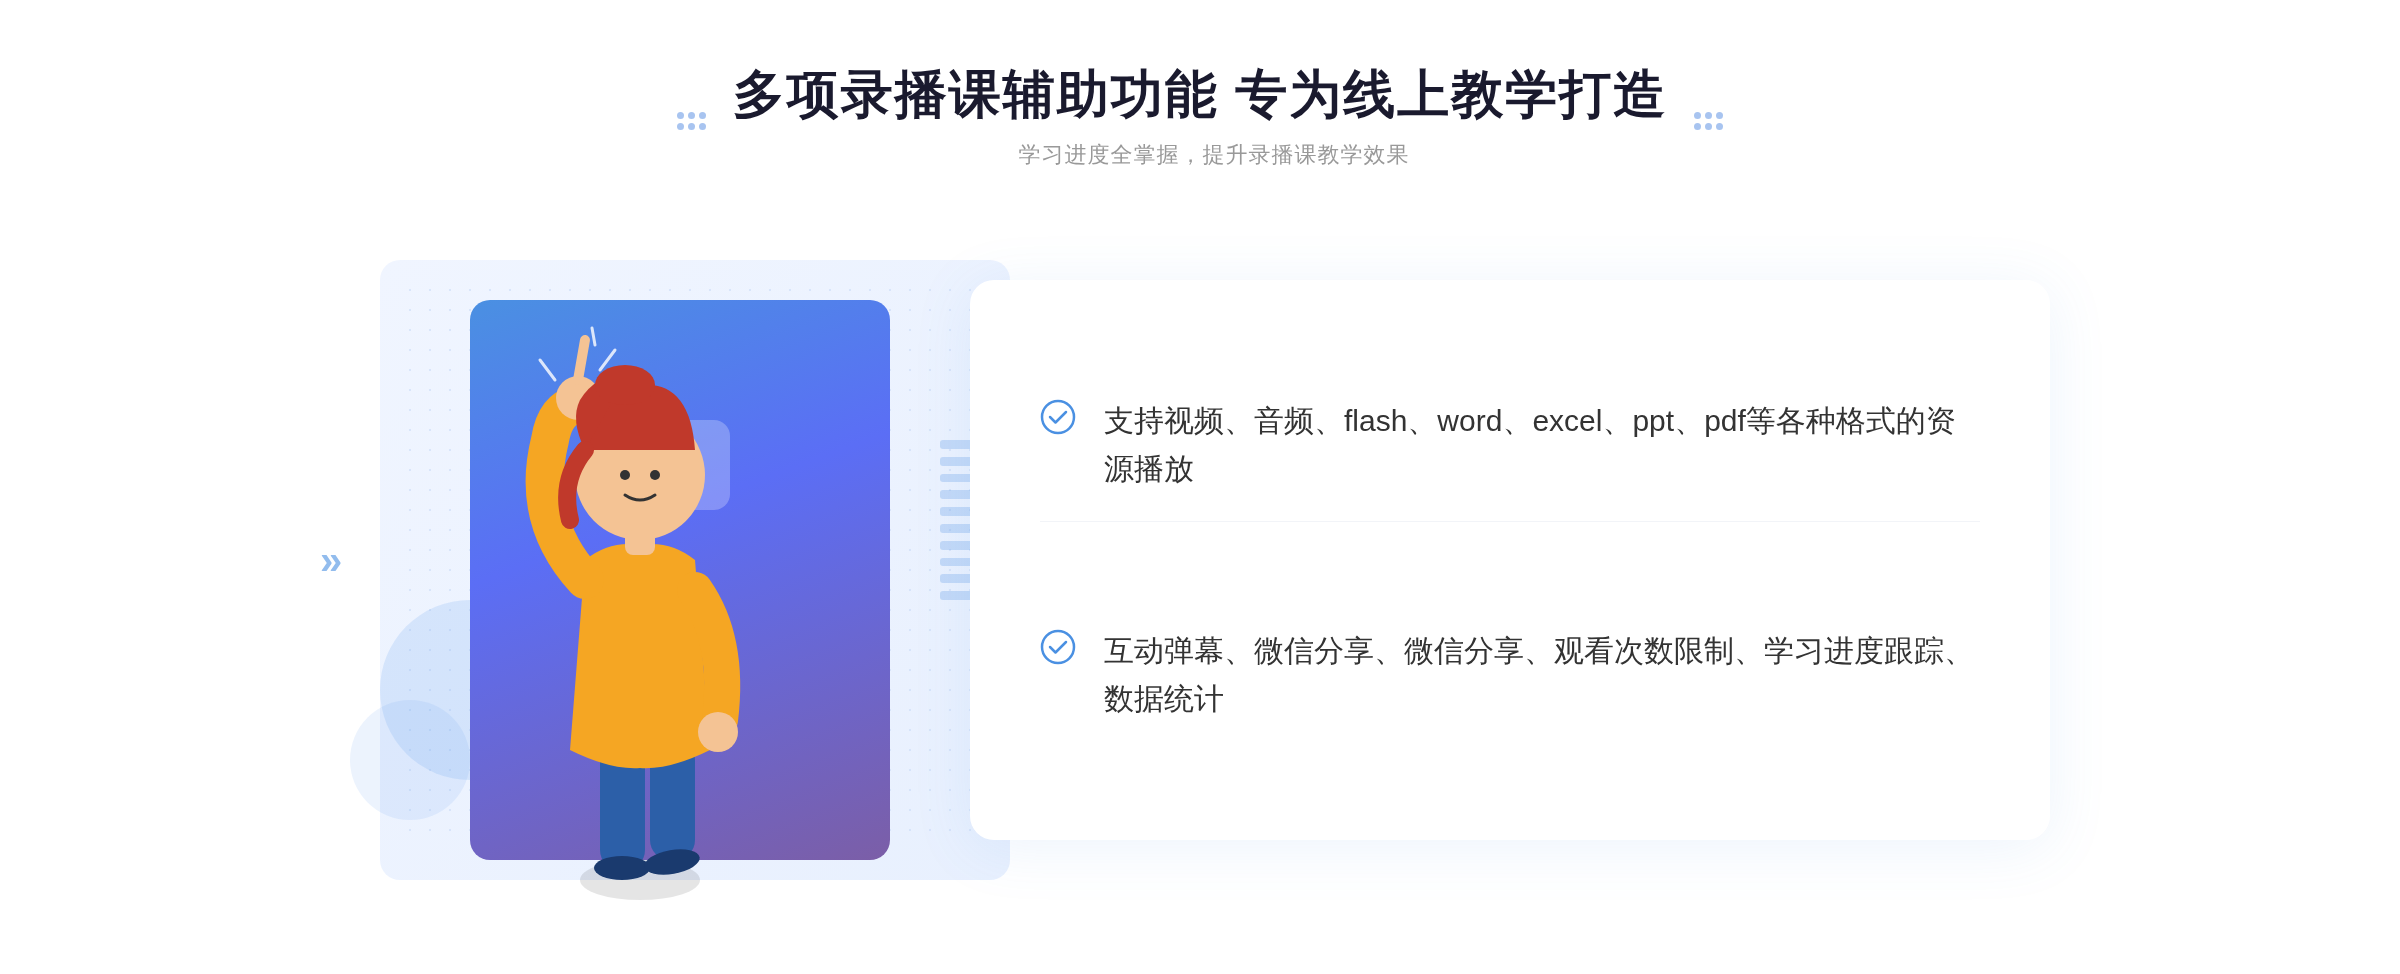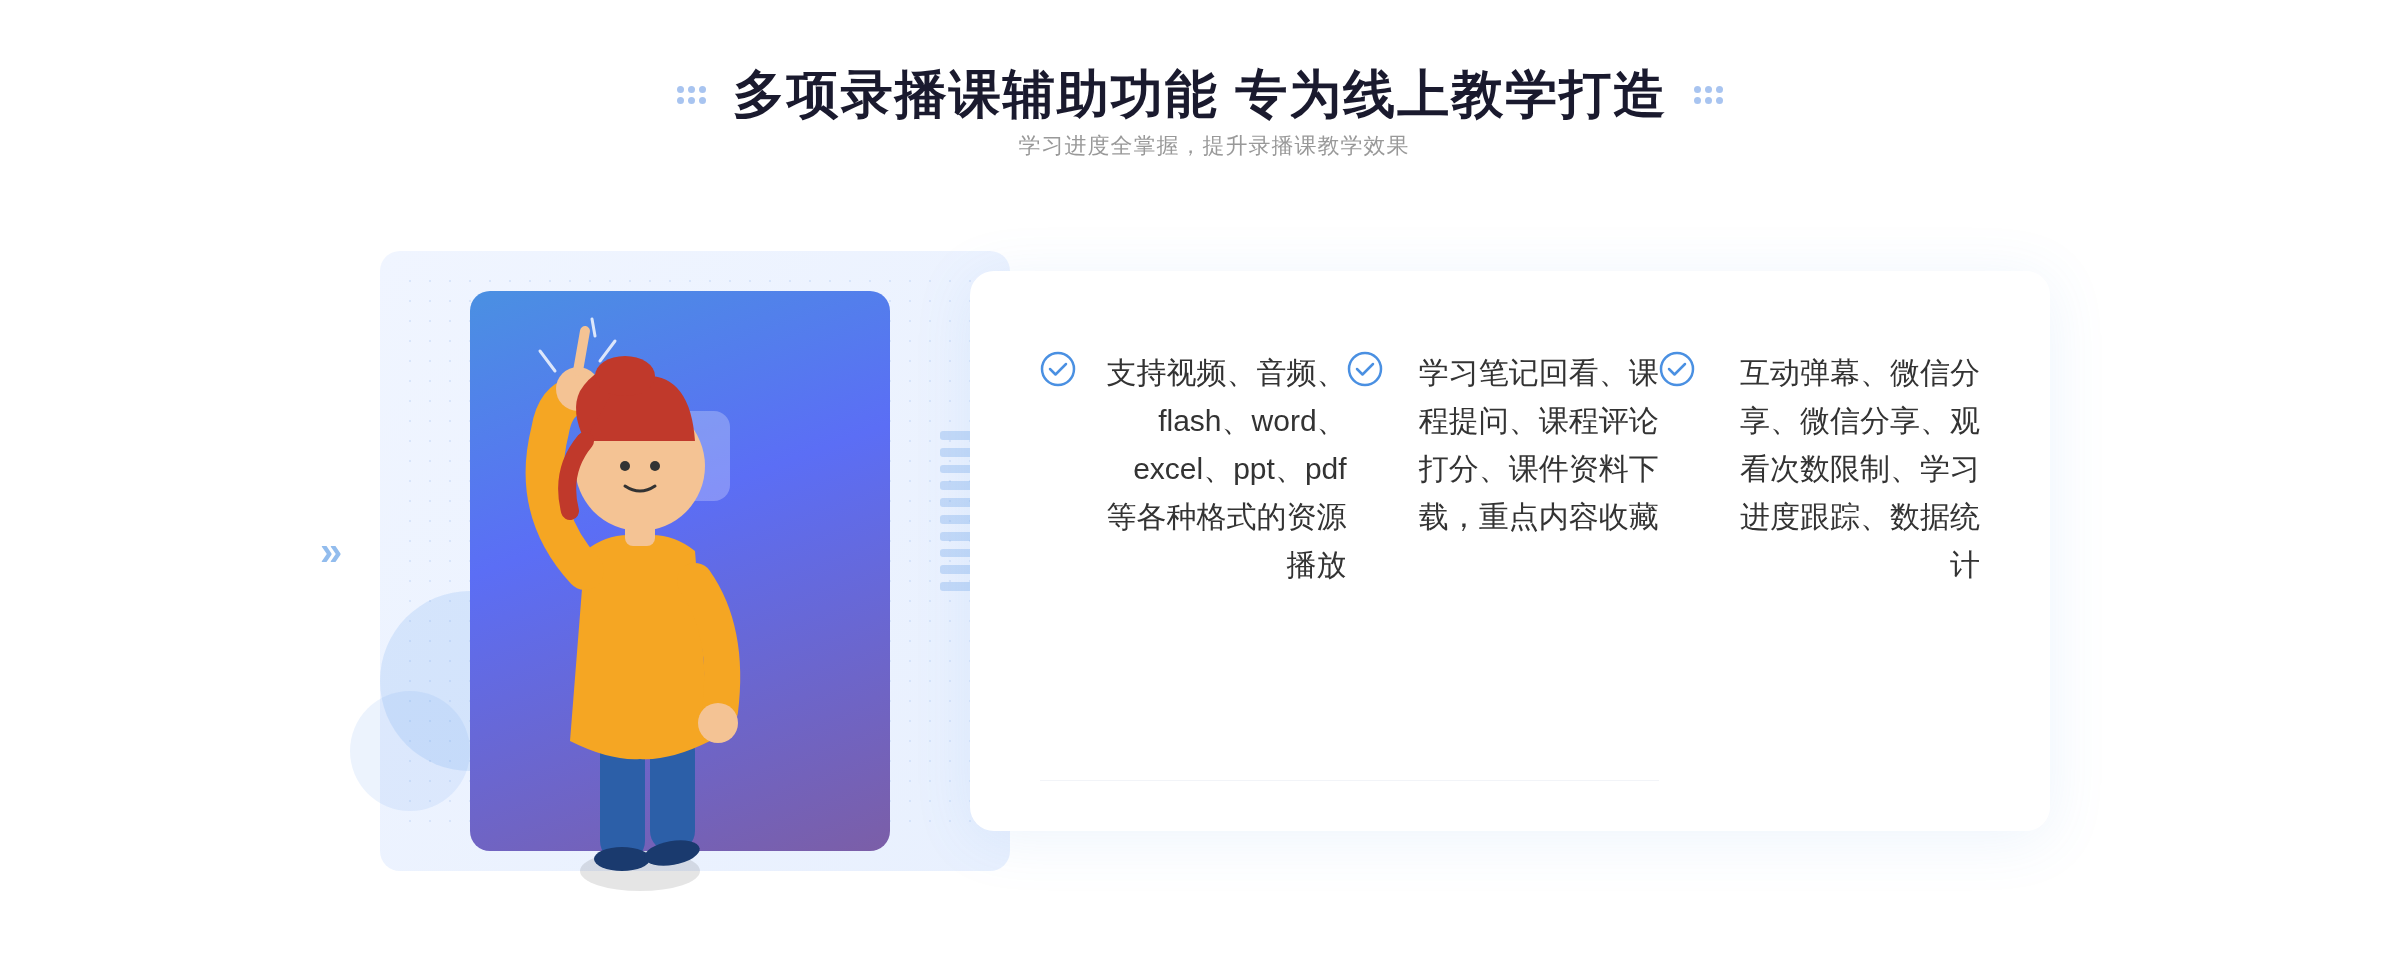--- a/index.html
+++ b/index.html
@@ -19,23 +19,23 @@
       display: flex;
       flex-direction: column;
       align-items: center;
       padding: 60px 0 0 0;
       position: relative;
       background: #fff;
     }
 
     .header-area {
       display: flex;
-      align-items: center;
+      align-items: flex-end;
       gap: 27px;
-      margin-bottom: 1px;
+      margin-bottom: 10px;
     }
 
     .main-title {
       font-size: 52px;
       font-weight: 700;
       color: #1a1a2e;
       letter-spacing: 2px;
     }
 
     .sub-title {
@@ -192,23 +192,22 @@
     .features-card {
       flex: 1;
       background: #fff;
       border-radius: 24px;
       padding: 50px 70px;
       box-shadow: 0 8px 60px rgba(74,144,226,0.10);
       margin-left: -60px;
       z-index: 5;
       min-height: 560px;
       display: flex;
-      flex-direction: row;
+      flex-direction: column;
       justify-content: space-around;
-      text-align: right;
     }
 
     .feature-item {
       display: flex;
       align-items: flex-start;
       gap: 28px;
       padding: 28px 0;
       border-bottom: 1px solid #f2f4f8;
     }
     .feature-item:last-child {
@@ -358,27 +357,20 @@
 
       <div class="feature-item">
         <svg class="check-icon" viewBox="0 0 36 36" fill="none" xmlns="http://www.w3.org/2000/svg">
           <circle cx="18" cy="18" r="16" stroke="#4a90e2" stroke-width="2.5"></circle>
           <path d="M10 18 L15.5 23.5 L26 13" stroke="#4a90e2" stroke-width="2.5" stroke-linecap="round" stroke-linejoin="round"></path>
         </svg>
         <span class="feature-text">支持视频、音频、flash、word、excel、ppt、pdf等各种格式的资源播放</span>
       </div>
 
 
-      <div class="feature-item">
-        <svg class="check-icon" viewBox="0 0 36 36" fill="none" xmlns="http://www.w3.org/2000/svg">
-          <circle cx="18" cy="18" r="16" stroke="#4a90e2" stroke-width="2.5"></circle>
-          <path d="M10 18 L15.5 23.5 L26 13" stroke="#4a90e2" stroke-width="2.5" stroke-linecap="round" stroke-linejoin="round"></path>
-        </svg>
-        <span class="feature-text">学习笔记回看、课程提问、课程评论打分、课件资料下载，重点内容收藏</span>
-      </div>
 
       <div class="feature-item">
         <svg class="check-icon" viewBox="0 0 36 36" fill="none" xmlns="http://www.w3.org/2000/svg">
           <circle cx="18" cy="18" r="16" stroke="#4a90e2" stroke-width="2.5"></circle>
           <path d="M10 18 L15.5 23.5 L26 13" stroke="#4a90e2" stroke-width="2.5" stroke-linecap="round" stroke-linejoin="round"></path>
         </svg>
         <span class="feature-text">互动弹幕、微信分享、微信分享、观看次数限制、学习进度跟踪、数据统计</span>
       </div>
 
     </div>

